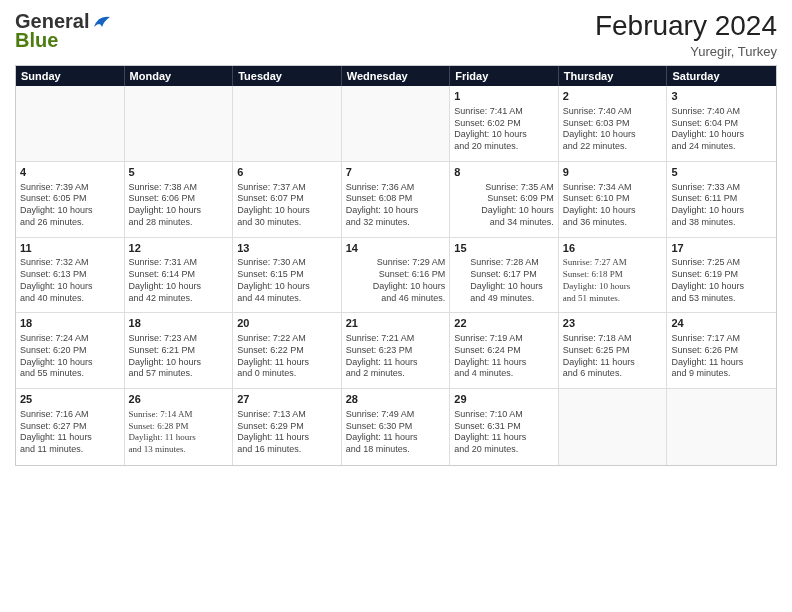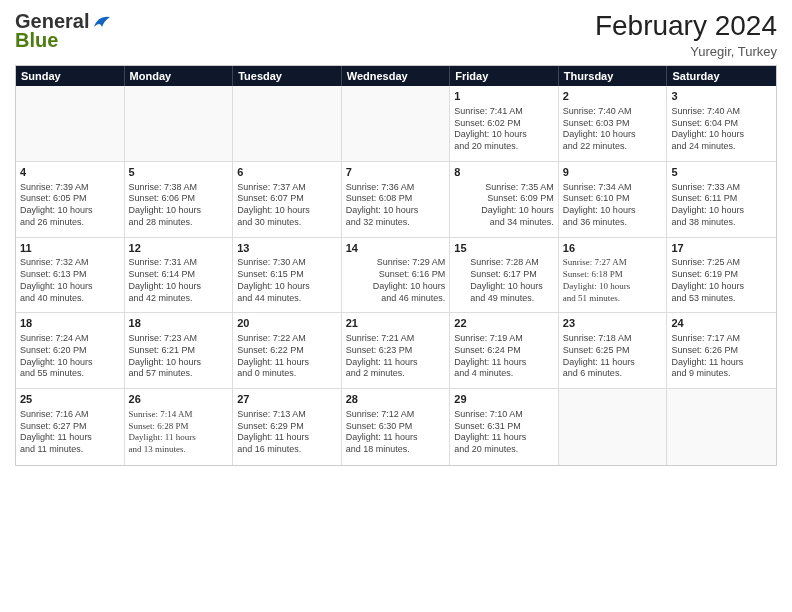--- a/index.html
+++ b/index.html
@@ -324,21 +324,21 @@
           </div>
           <div class="cal-cell">
             <span class="day-num">27</span>
             <div class="cell-info" style="white-space: pre-line;">Sunrise: 7:13 AM
 Sunset: 6:29 PM
 Daylight: 11 hours
 and 16 minutes.</div>
           </div>
           <div class="cal-cell">
             <span class="day-num">28</span>
-            <div class="cell-info" style="white-space: pre-line;">Sunrise: 7:12 AM
+            <div class="cell-info" style="white-space: pre-line;">Sunrise: 7:49 AM
 Sunset: 6:30 PM
 Daylight: 11 hours
 and 18 minutes.</div>
           </div>
           <div class="cal-cell">
             <span class="day-num">29</span>
             <div class="cell-info" style="white-space: pre-line;">Sunrise: 7:10 AM
 Sunset: 6:31 PM
 Daylight: 11 hours
 and 20 minutes.</div>

